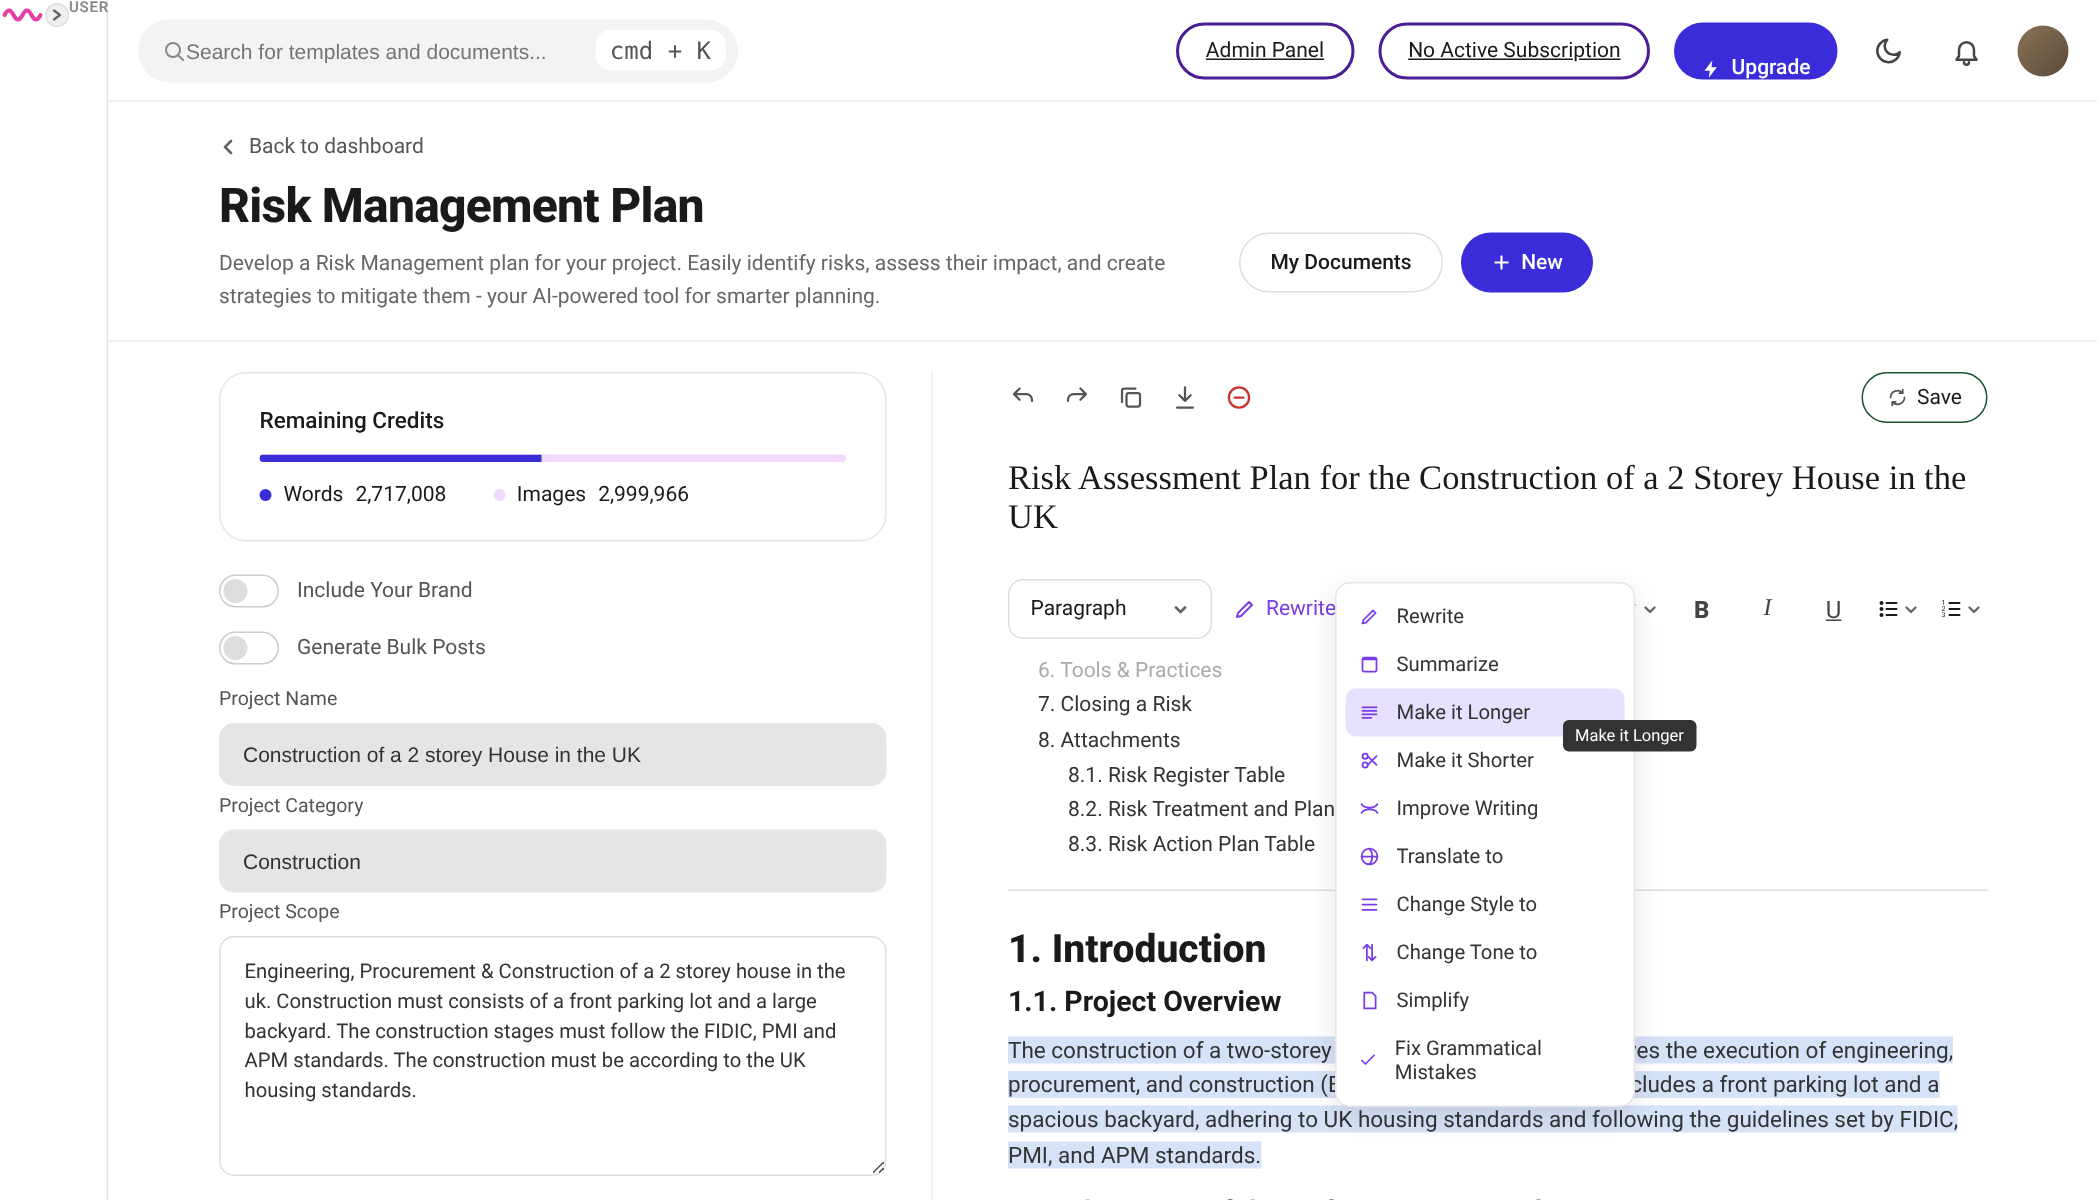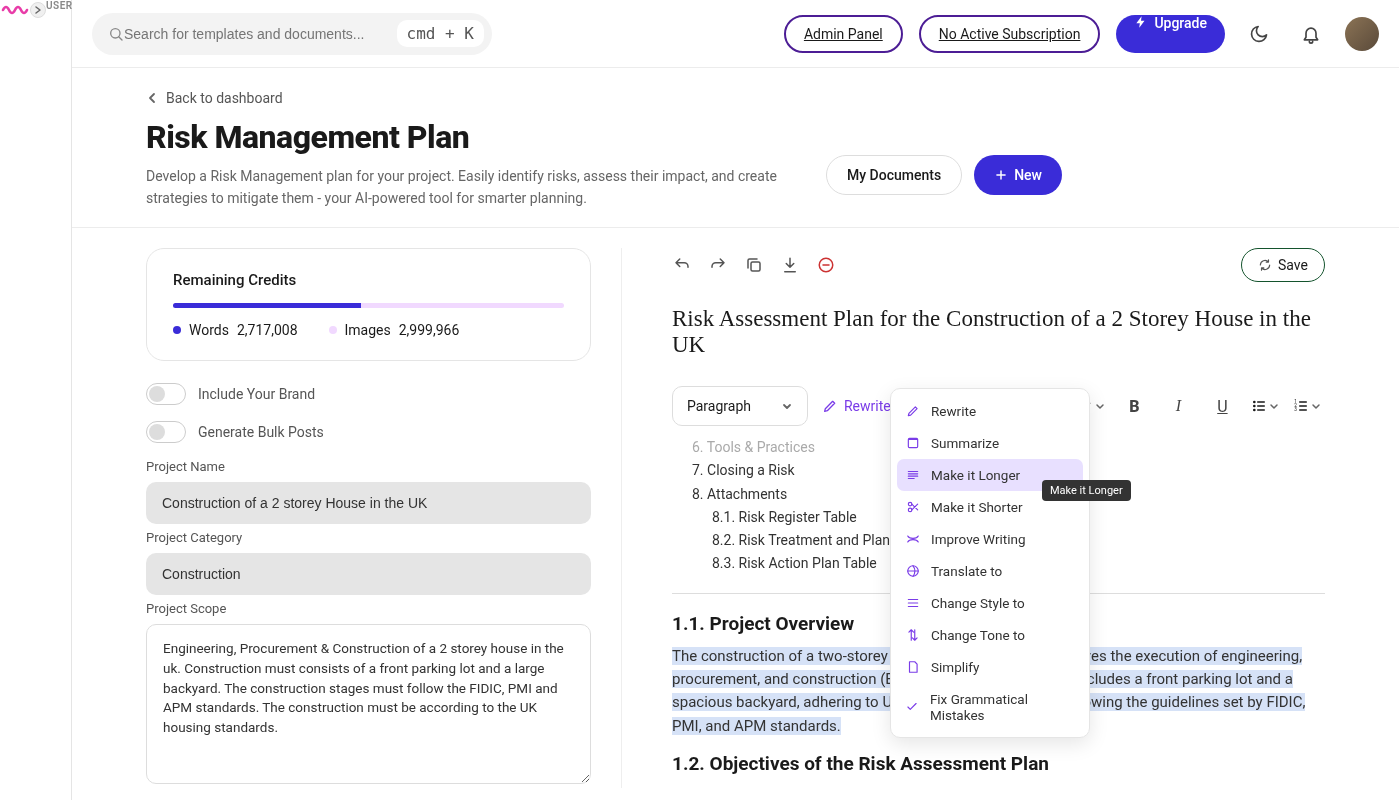--- a/index.html
+++ b/index.html
@@ -15,21 +15,21 @@
 .side-icon.active { background:#eee; }
 .side-icon svg { width:18px; height:18px; stroke:currentColor; fill:none; stroke-width:1.7; }
 
 
 .topbar { position:fixed; left:72px; top:0; right:0; height:68px; border-bottom:1px solid #ececec; display:flex; align-items:center; padding:0 20px; gap:16px; background:#fff; z-index:5; }
 .search { flex:0 0 400px; height:42px; background:#f3f3f3; border-radius:22px; display:flex; align-items:center; padding:0 8px 0 16px; }
 .search input { flex:1; border:none; background:transparent; font-size:14px; color:#666; outline:none; }
 .kbd { background:#fff; border-radius:10px; padding:4px 10px; font-size:16px; color:#555; font-family:monospace; }
 .topbar-spacer { flex:1; }
 .pill { height:38px; padding:0 18px; border-radius:20px; border:2px solid #4c1d95; display:flex; align-items:center; font-size:14px; cursor:pointer;text-decoration:underline; }
-.upgrade-btn { height:38px; padding:0 18px; border-radius:20px; background:#3a2cd8; color:#fff; display:flex; align-items:flex-start; gap:6px; font-size:14px; cursor:pointer; font-weight:500; }
+.upgrade-btn { height:38px; padding:0 18px; border-radius:20px; background:#3a2cd8; color:#fff; display:flex; align-items:flex-end; gap:6px; font-size:14px; cursor:pointer; font-weight:500; }
 .icon-btn-top { width:36px; height:36px; display:flex; align-items:center; justify-content:center; cursor:pointer; color:#444; }
 .avatar { width:34px; height:34px; border-radius:50%; background:linear-gradient(135deg,#8b7355,#5a4a3a); }
 
 
 .main { position:absolute; left:72px; top:68px; right:0; bottom:0; overflow:auto; }
 .header-section { padding:22px 74px 18px; border-bottom:1px solid #ececec; display:flex; }
 .header-left { flex:1; max-width:680px; }
 .back-link { display:flex; align-items:center; gap:8px; color:#555; font-size:14px; cursor:pointer; margin-bottom:12px; }
 .page-title { font-size:32px; font-weight:800; color:#1a1a1a; margin-bottom:10px; letter-spacing:-0.5px; }
 .page-desc { font-size:14px; color:#666; line-height:1.55; }
@@ -445,20 +445,21 @@
       </div>
 
       <div>
         <div class="toc-item" style="color:#aaa">6. Tools &amp; Practices</div>
         <div class="toc-item">7. Closing a Risk</div>
         <div class="toc-item">8. Attachments</div>
         <div class="toc-item toc-sub">8.1. Risk Register Table</div>
         <div class="toc-item toc-sub">8.2. Risk Treatment and Plan Table</div>
         <div class="toc-item toc-sub">8.3. Risk Action Plan Table</div>
         <div class="divider-h"></div>
+        <div class="doc-h1">1. Introduction</div>
         <div class="doc-h2">1.1. Project Overview</div>
         <p class="doc-p"><span class="highlight">The construction of a two-storey house located in the UK involves the execution of engineering, procurement, and construction (EPC) standards. The project includes a front parking lot and a spacious backyard, adhering to UK housing standards and following the guidelines set by FIDIC, PMI, and APM standards.</span></p>
         <div class="doc-h2">1.2. Objectives of the Risk Assessment Plan</div>
 
       </div>
 
       <div class="ai-menu">
         <div class="ai-item">
             <span class="ic">
               <svg width="14" height="14" viewBox="0 0 24 24" fill="none" stroke="currentColor" stroke-width="2">

